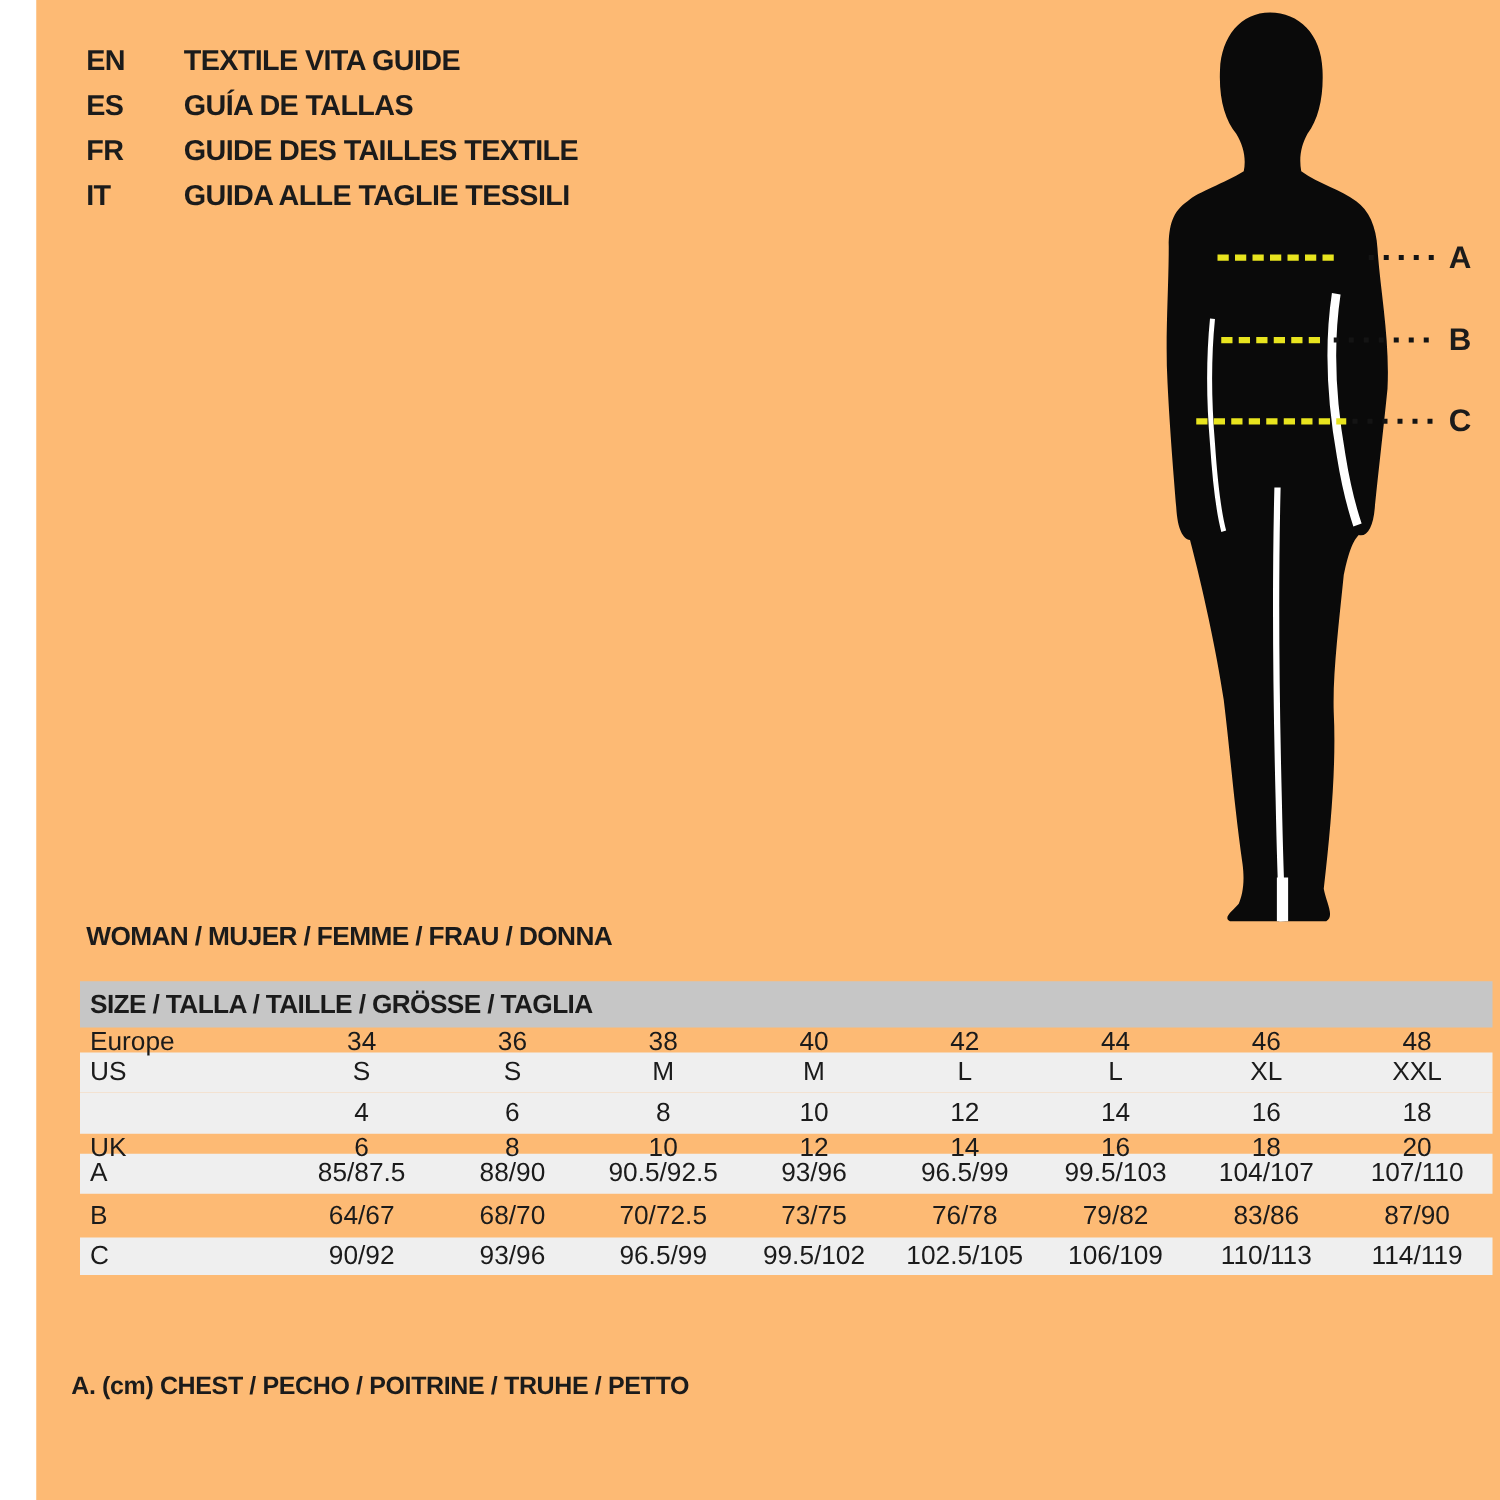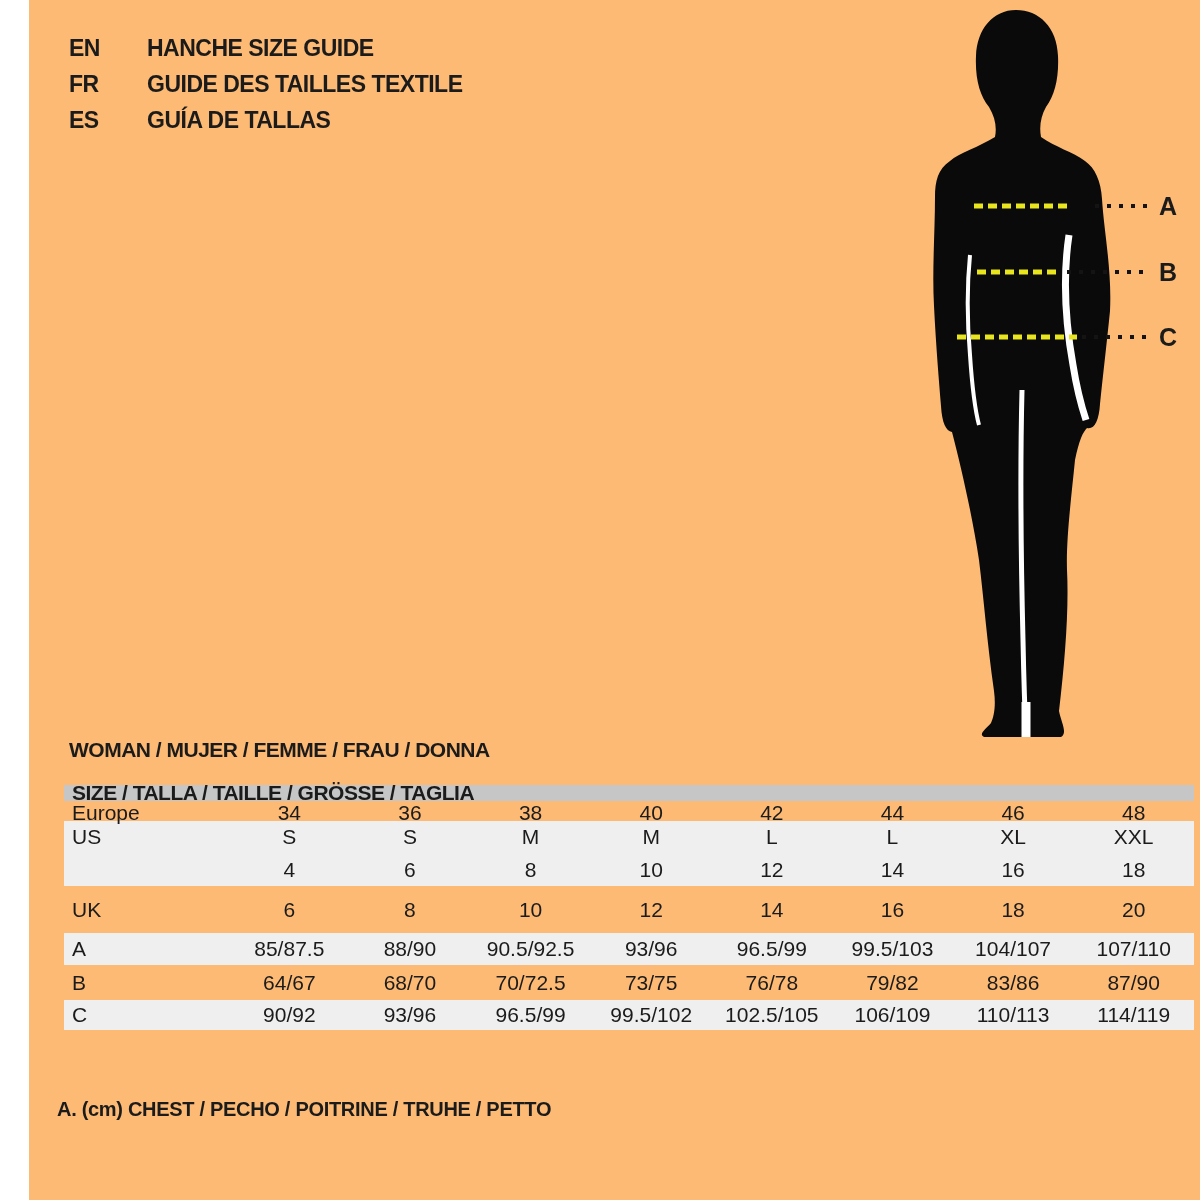--- a/index.html
+++ b/index.html
@@ -20,48 +20,52 @@
 
   
   .red-bar { position:absolute; right:0; top:96px; width:8px; height:66px; }
 
   
   .section-heading { position:absolute; left:40px; top:738px;
     font-weight:700; font-size:21px; letter-spacing:-0.5px; }
 
   
   .size-table { position:absolute; left:35px; top:785px; width:1130px; font-size:21px; }
-  .thead { height:16px; display:flex; align-items:center; padding-left:8px;
+  .thead { height:37px; display:flex; align-items:center; padding-left:8px;
     font-weight:700; letter-spacing:-0.5px; }
   .trow { display:grid; grid-template-columns:165px repeat(8,1fr); align-items:center; }
   .tlabel { padding-left:8px; text-align:left; }
   .tcell { text-align:center; white-space:nowrap; }
 
   
   .legend { position:absolute; left:28px; top:1093px; }
   .legend-line { height:32px; display:flex; align-items:center;
     font-weight:700; font-size:20px; letter-spacing:-0.3px; white-space:nowrap; }
 </style>
 </head>
 <body>
 
 <div id="stage">
 
   <div class="lang-block">
     <div class="lang-row">
       <span class="lang-code">EN</span>
-      <span class="lang-text">HANCHE SIZE GUIDE</span>
+      <span class="lang-text">TEXTILE VITA GUIDE</span>
+    </div>
+    <div class="lang-row">
+      <span class="lang-code">ES</span>
+      <span class="lang-text">GUÍA DE TALLAS</span>
     </div>
     <div class="lang-row">
       <span class="lang-code">FR</span>
       <span class="lang-text">GUIDE DES TAILLES TEXTILE</span>
     </div>
     <div class="lang-row">
-      <span class="lang-code">ES</span>
-      <span class="lang-text">GUÍA DE TALLAS</span>
+      <span class="lang-code">IT</span>
+      <span class="lang-text">GUIDA ALLE TAGLIE TESSILI</span>
     </div>
   </div>
 
   <svg class="figure-svg" viewBox="880 0 260 760" xmlns="http://www.w3.org/2000/svg">
 
     <path fill="#0a0a0a" d="
       M987,10
       C964,10 948,29 947,56
       C946,79 951,96 960,107
       C966,117 968,127 966,137
@@ -143,21 +147,21 @@
       <span class="tcell">4</span>
       <span class="tcell">6</span>
       <span class="tcell">8</span>
       <span class="tcell">10</span>
       <span class="tcell">12</span>
       <span class="tcell">14</span>
       <span class="tcell">16</span>
       <span class="tcell">18</span>
     </div>
 
-    <div class="trow" style="height:47px;">
+    <div class="trow" style="height:16px;">
       <span class="tlabel">UK</span>
       <span class="tcell">6</span>
       <span class="tcell">8</span>
       <span class="tcell">10</span>
       <span class="tcell">12</span>
       <span class="tcell">14</span>
       <span class="tcell">16</span>
       <span class="tcell">18</span>
       <span class="tcell">20</span>
     </div>

